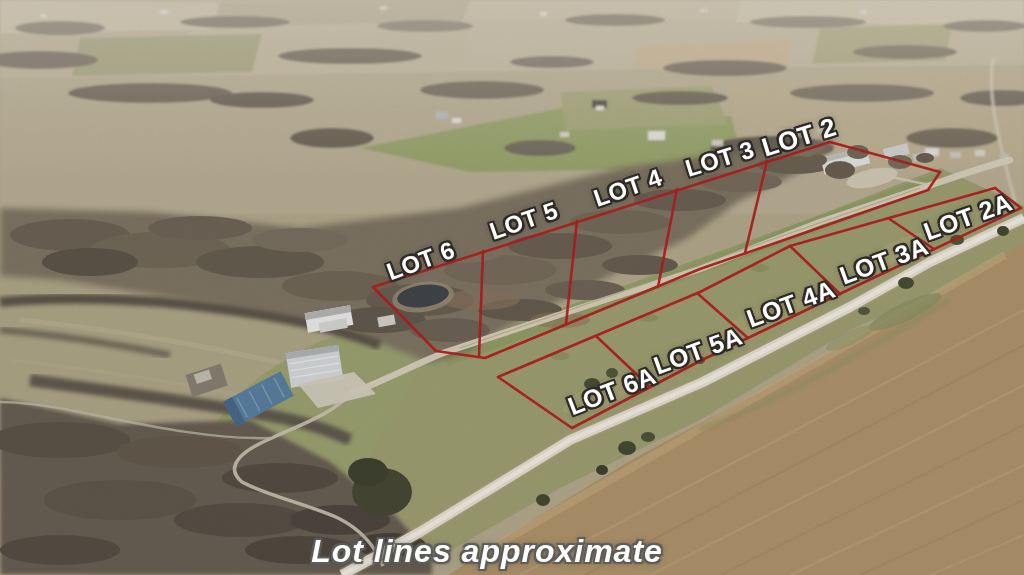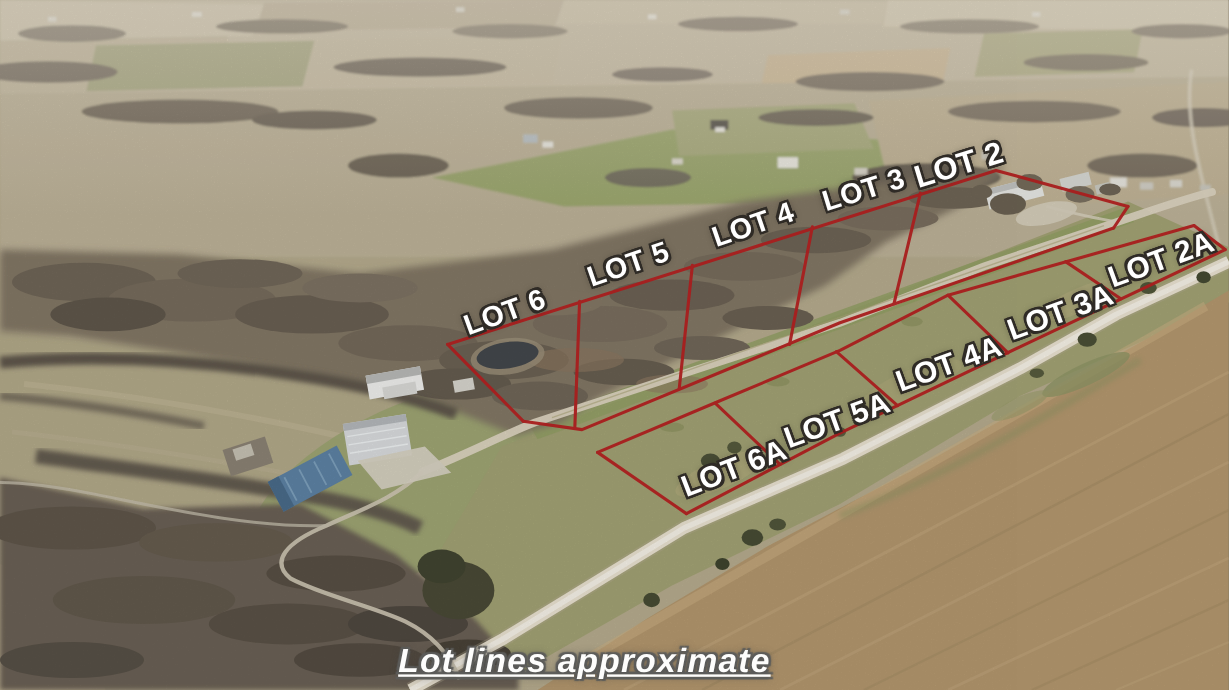--- a/index.html
+++ b/index.html
@@ -26,27 +26,26 @@
   #lbl-lot3 {left:720px;top:159px;--rot:-17deg;}
   #lbl-lot2 {left:799px;top:137px;--rot:-17deg;font-size:26px;}
   #lbl-lot6a{left:612px;top:391px;--rot:-21deg;font-size:25px;}
   #lbl-lot5a{left:698px;top:351px;--rot:-20deg;font-size:25px;}
   #lbl-lot4a{left:791px;top:304px;--rot:-20deg;font-size:25px;}
   #lbl-lot3a{left:884px;top:261px;--rot:-20deg;font-size:25px;}
   #lbl-lot2a{left:968px;top:217px;--rot:-20deg;font-size:25px;}
   #watermark{
     position:absolute;left:487px;top:551px;
     transform:translate(-50%,-50%);
-    font-weight:bold;font-style:italic;font-size:28px;letter-spacing:1px;
+    font-weight:bold;font-style:italic;font-size:32px;letter-spacing:1px;
     color:#fdfdfc;white-space:nowrap;line-height:1;
     text-shadow:
       -2px -2px 1px #5c5c5a, 2px -2px 1px #5c5c5a,
       -2px  2px 1px #5c5c5a, 2px  2px 1px #5c5c5a,
        0 0 7px rgba(70,70,68,.8);
-    text-decoration: underline;
   }
 </style>
 </head>
 <body>
 
 <div id="stage">
 <svg width="1024" height="575" viewBox="0 0 1024 575" aria-hidden="true">
   <defs>
     <filter id="soft1" x="-5%" y="-5%" width="110%" height="110%">
           <feGaussianBlur stdDeviation="1.1"></feGaussianBlur>

